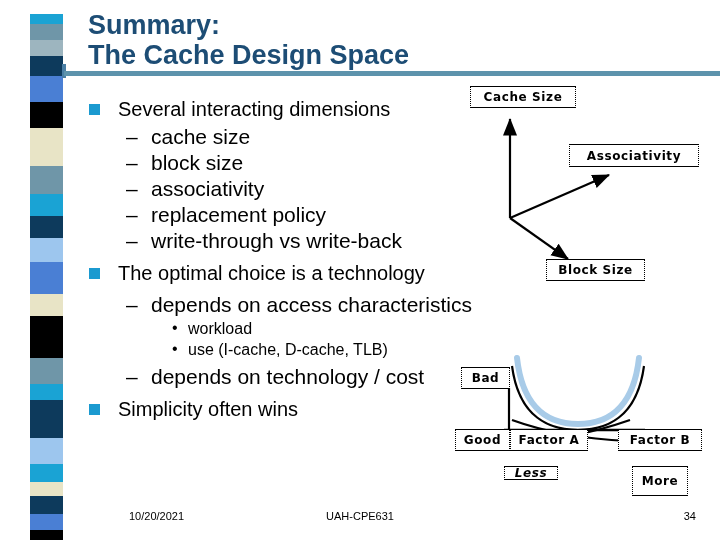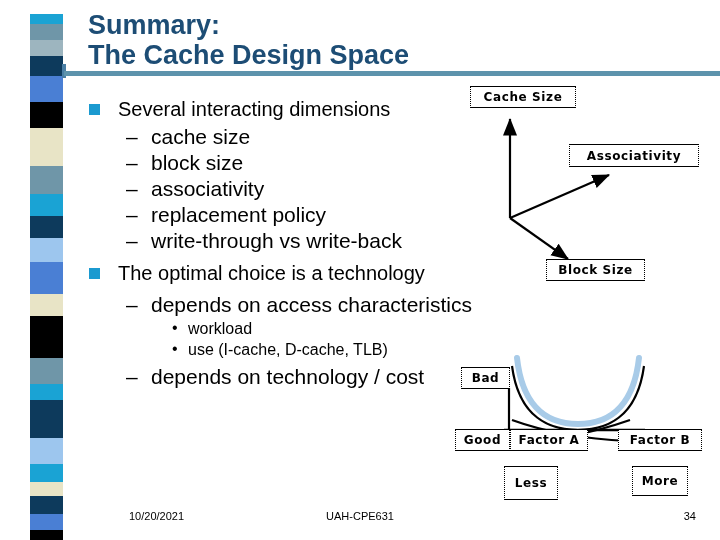--- a/index.html
+++ b/index.html
@@ -281,20 +281,24 @@
 
     <div class="gap-sm"></div>
 
     <div class="lv2">
       <span class="dash">–</span>
       <span>depends on technology / cost</span>
     </div>
 
     <div class="gap-sm"></div>
 
+    <div class="lv1">
+      <span class="sq"></span>
+      <span>Simplicity often wins</span>
+    </div>
   </div>
 
   <svg class="svg-layer" viewBox="0 0 720 540">
     <defs>
       <marker id="ah" markerWidth="9" markerHeight="9" refX="7.5" refY="3.2" orient="auto" markerUnits="strokeWidth">
         <path d="M0,0 L8,3.2 L0,6.4 z" fill="#000000"></path>
       </marker>
     </defs>
 
     <line x1="510" y1="218" x2="510" y2="119" stroke="#000" stroke-width="2.2" marker-end="url(#ah)"></line>
@@ -333,21 +337,21 @@
   </div>
   <div class="dbox" style="left:455px; top:429px; width:55px; height:22px;">
     <span>Good</span>
   </div>
   <div class="dbox" style="left:510px; top:429px; width:78px; height:22px;">
     <span>Factor A</span>
   </div>
   <div class="dbox" style="left:618px; top:429px; width:84px; height:22px;">
     <span>Factor B</span>
   </div>
-  <div class="dbox" style="left:504px; top:466px; width:54px; height:34px;">
+  <div class="dbox" style="left:504px; top:466px; width:54px; height:14px;font-style:italic;">
     <span>Less</span>
   </div>
   <div class="dbox" style="left:632px; top:466px; width:56px; height:30px;">
     <span>More</span>
   </div>
 
   <div id="footer-date">10/20/2021</div>
   <div id="footer-center">UAH-CPE631</div>
   <div id="footer-page">34</div>
 

